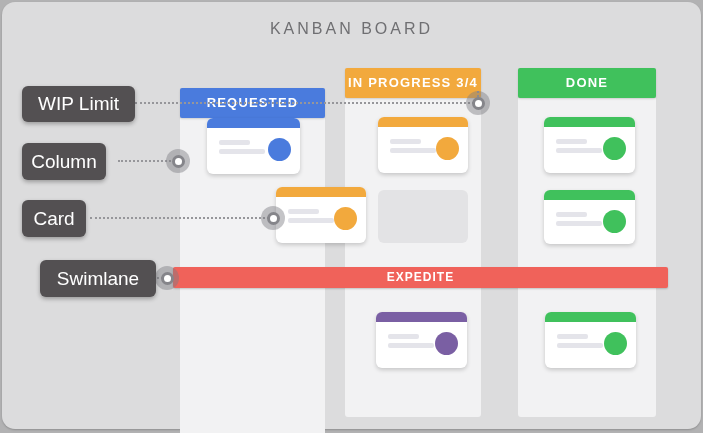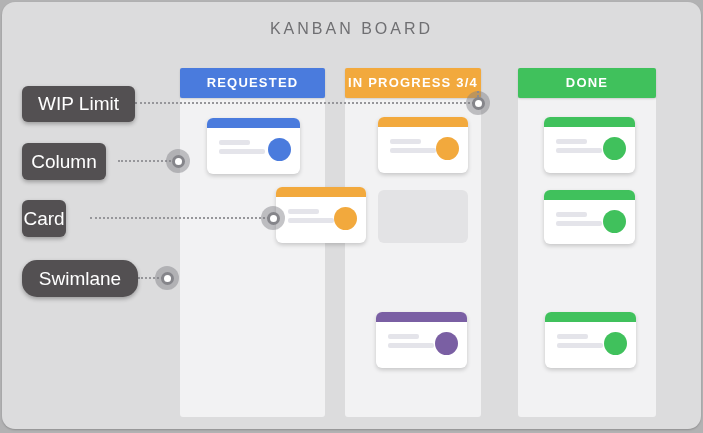--- a/index.html
+++ b/index.html
@@ -33,21 +33,21 @@
     z-index:1;
   }
   .col-body{
     position:absolute;top:98px;height:319px;
     background:var(--c-column,#f2f2f3);
     border-radius:0 0 3px 3px;
   }
   .hdr-blue{background:var(--c-blue);}
   .hdr-orange{background:var(--c-orange);}
   .hdr-green{background:var(--c-green);}
-  .col1{left:180px;width:145px;}
+  .col1{left:180px;width:145px;margin-top:20px;}
   .col2{left:345px;width:136px;}
   .col3{left:518px;width:138px;}
   
   .card{
     position:absolute;background:#fff;border-radius:6px;
     box-shadow:0 2px 4px rgba(0,0,0,.18);z-index:2;
   }
   .card .topbar{height:10px;border-radius:6px 6px 0 0;}
   .card .line1,.card .line2{
     position:absolute;left:12px;height:5px;border-radius:2px;
@@ -75,22 +75,22 @@
     box-shadow:0 1px 2px rgba(0,0,0,.2);
   }
   
   .callout{
     position:absolute;background:var(--c-label,#535052);color:#fff;
     border-radius:6px;display:flex;align-items:center;justify-content:center;
     font-size:19px;box-shadow:0 2px 4px rgba(0,0,0,.3);z-index:4;
   }
   .callout-wip{left:22px;top:86px;width:113px;height:36px;}
   .callout-column{left:22px;top:143px;width:84px;height:37px;}
-  .callout-card{left:22px;top:200px;width:44px;height:37px;}
-  .callout-swimlane{left:22px;top:260px;width:116px;height:37px;border-radius:15px;}
+  .callout-card{left:22px;top:200px;width:64px;height:37px;}
+  .callout-swimlane{left:40px;top:260px;width:116px;height:37px;}
   
   .connector{
     position:absolute;border-top:2px dotted var(--c-connector,#96969a);z-index:3;
   }
   .conn-wip{left:135px;top:102px;width:343px;}
   .conn-wip-v{
     position:absolute;left:477px;top:91px;height:10px;width:0;
     border-left:2px dotted var(--c-connector,#96969a);z-index:3;
   }
   .conn-column{left:118px;top:160px;width:60px;}
@@ -160,20 +160,21 @@
     <div class="dot"></div>
   </div>
 
   <div class="card c-green" style="left:544px;top:190px;width:91px;height:54px;">
     <div class="topbar"></div>
     <div class="line1"></div>
     <div class="line2"></div>
     <div class="dot"></div>
   </div>
 
+  <div class="swimlane">EXPEDITE</div>
 
   <div class="card c-purple" style="left:376px;top:312px;width:91px;height:56px;">
     <div class="topbar"></div>
     <div class="line1"></div>
     <div class="line2"></div>
     <div class="dot"></div>
   </div>
 
   <div class="card c-green" style="left:545px;top:312px;width:91px;height:56px;">
     <div class="topbar"></div>

